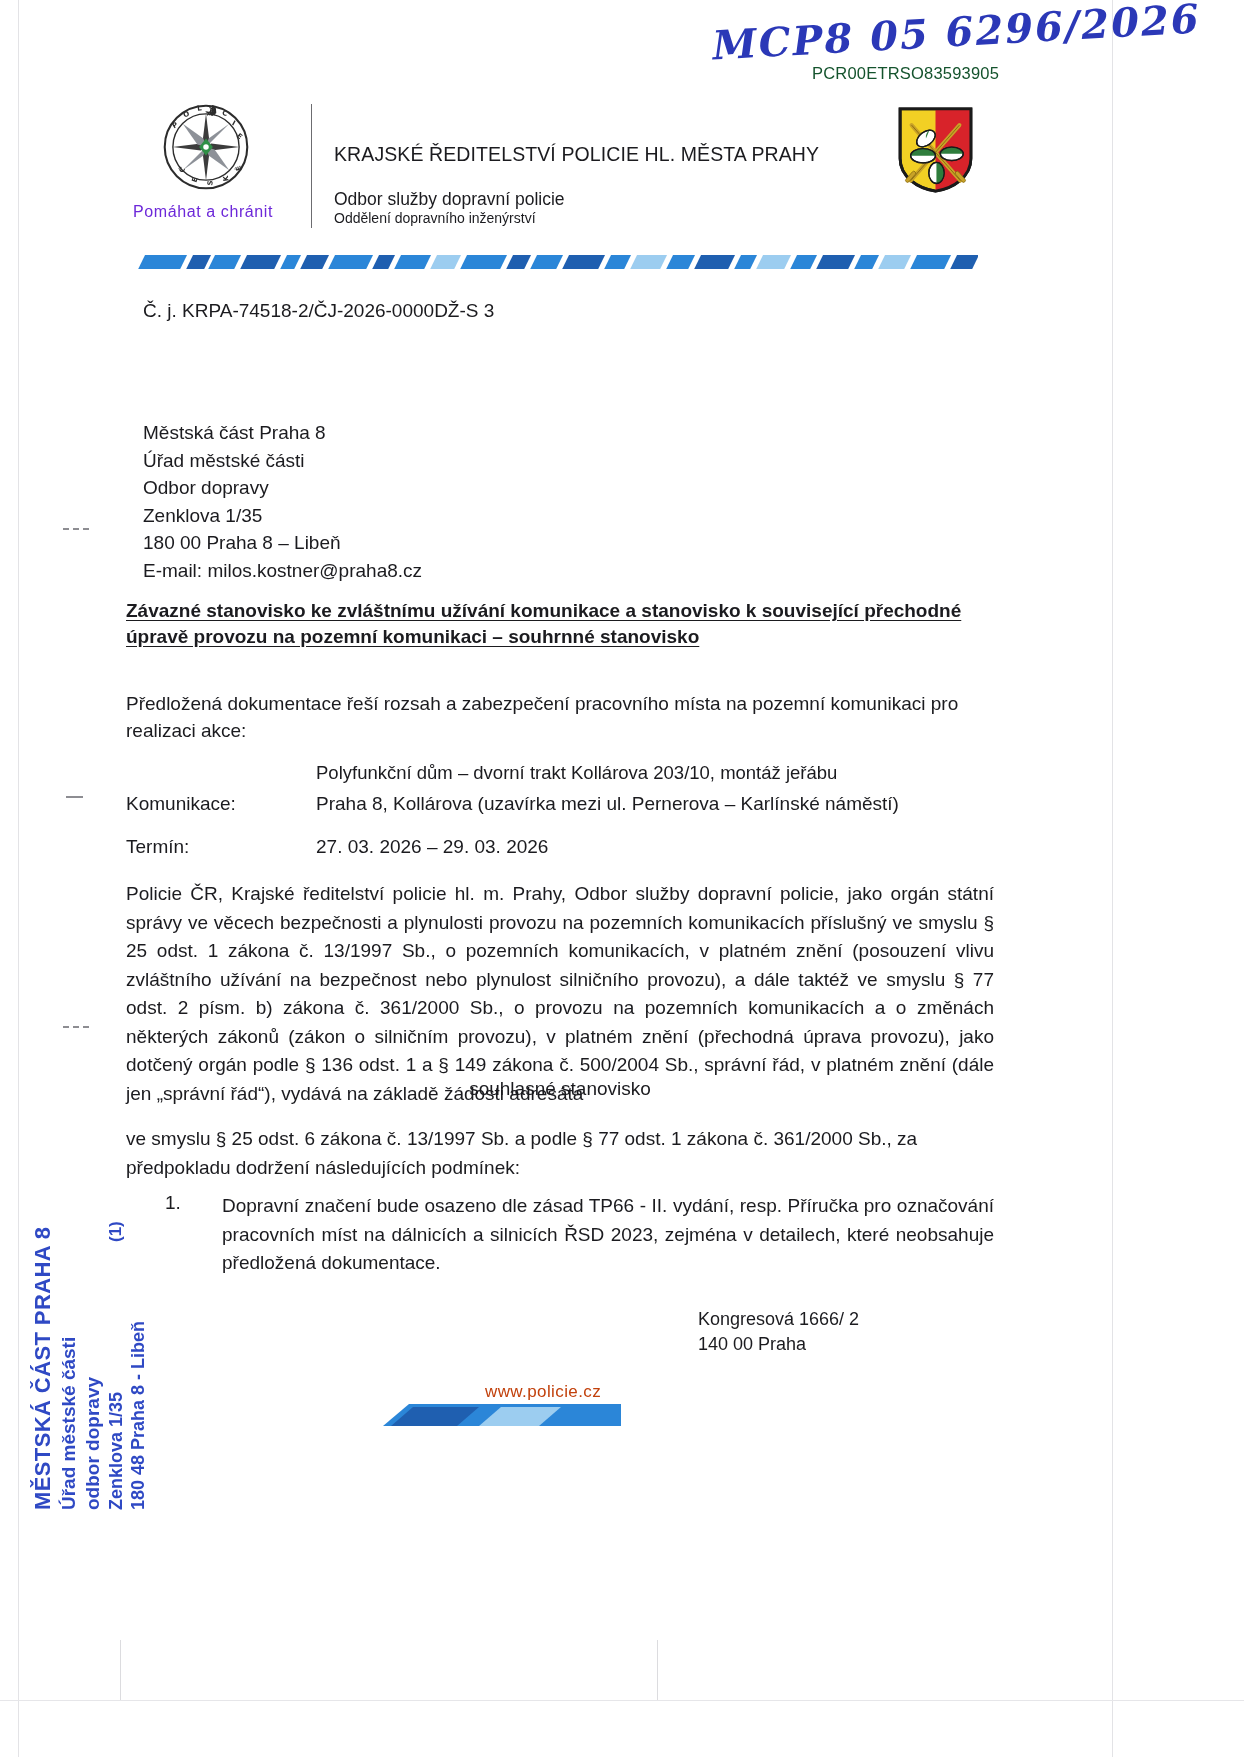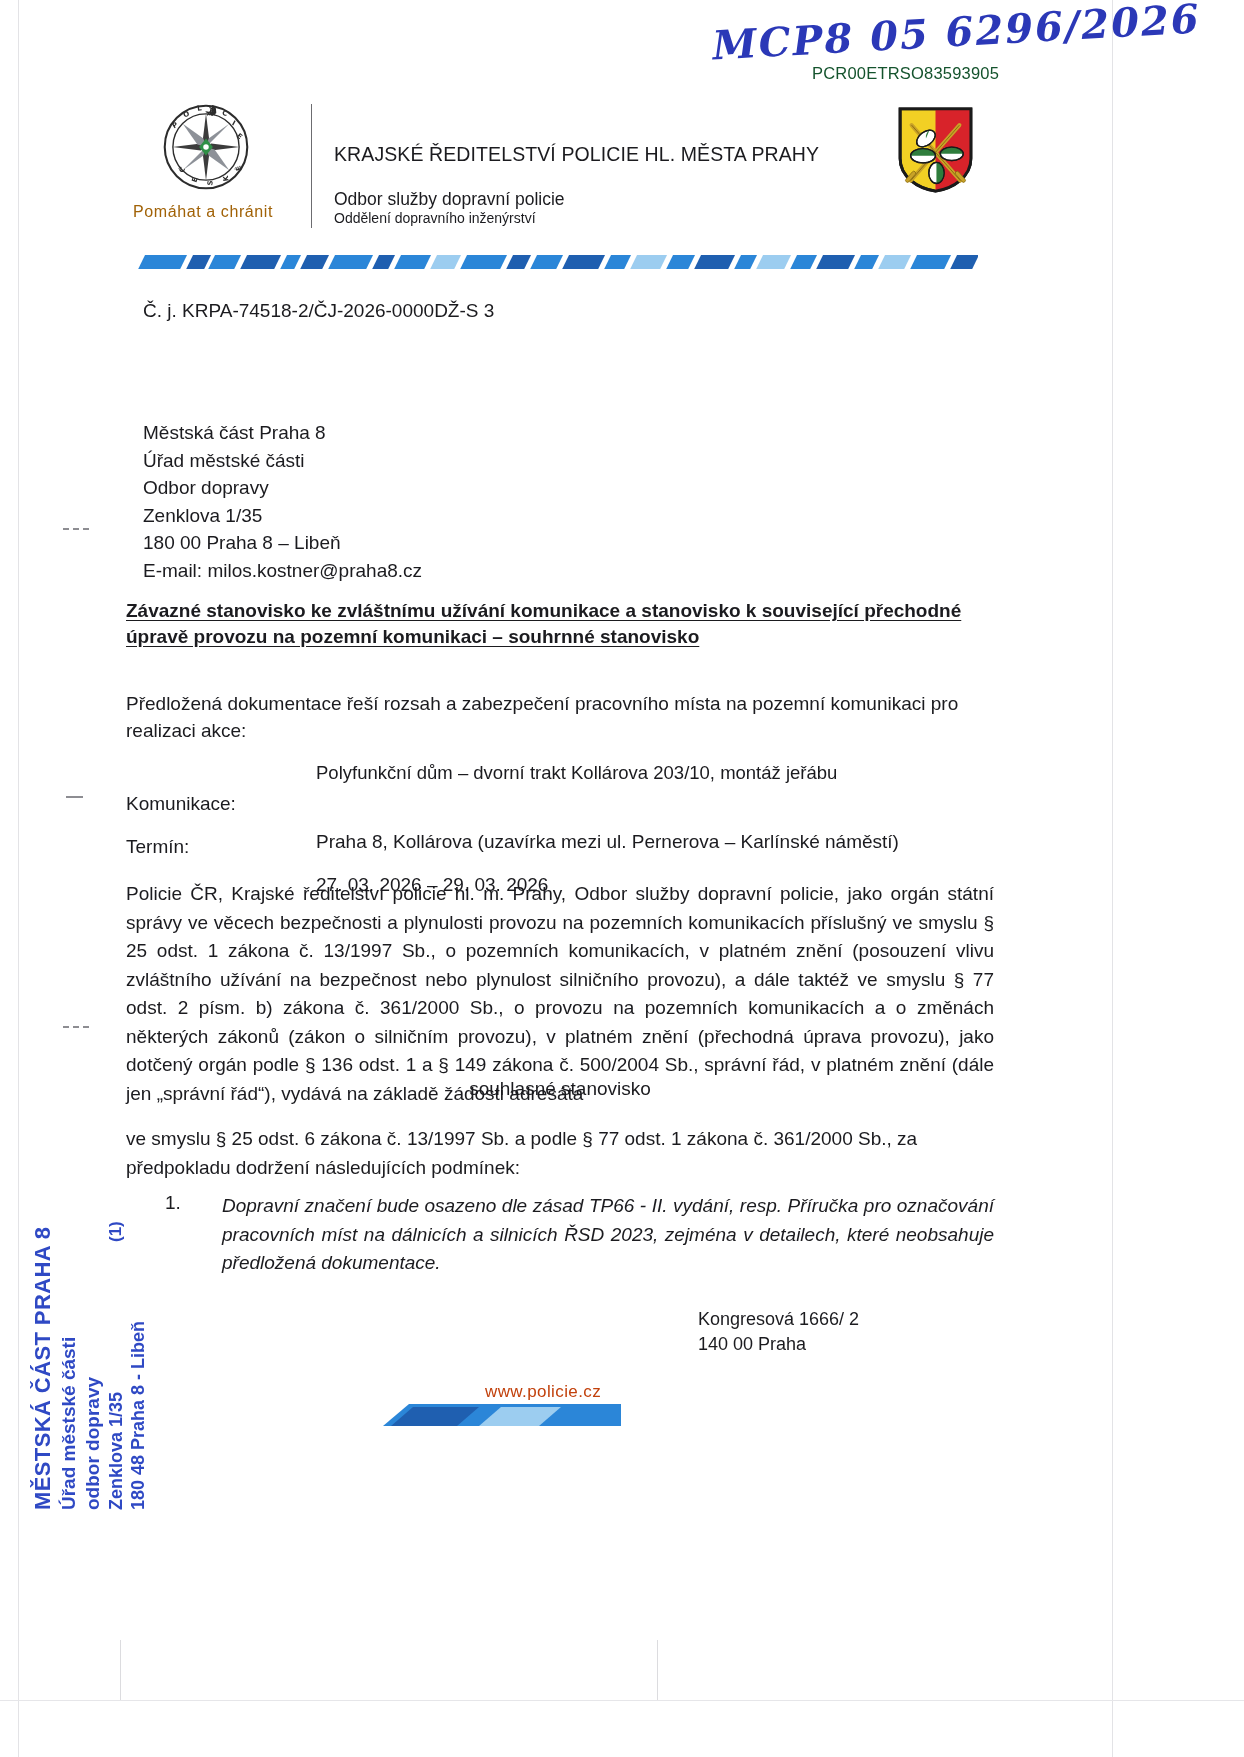--- a/index.html
+++ b/index.html
@@ -49,21 +49,21 @@
     left: 163px;
     top: 104px;
     width: 86px;
     height: 86px;
   }
   .tagline {
     position: absolute;
     left: 133px;
     top: 203px;
     font-size: 16px;
-    color: #a16207;
+    color: #6d28d9;
     letter-spacing: 0.6px;
     white-space: nowrap;
   }
   .head-rule {
     position: absolute;
     left: 311px;
     top: 104px;
     width: 1px;
     height: 124px;
     background: #6c6c70;
@@ -162,21 +162,21 @@
     top: 762px;
     font-size: 18.5px;
     white-space: nowrap;
   }
   .field-row {
     position: absolute;
     font-size: 19px;
     white-space: nowrap;
   }
   .field-label { position: absolute; left: 126px; }
-  .field-value { position: absolute; left: 316px; margin-top: 38px; }
+  .field-value { position: absolute; left: 316px; }
 
   .legal {
     position: absolute;
     left: 126px;
     top: 880px;
     width: 868px;
     font-size: 19px;
     line-height: 28.5px;
     text-align: justify;
   }
@@ -206,21 +206,20 @@
     font-size: 19px;
   }
   .cond-text {
     position: absolute;
     left: 222px;
     top: 1192px;
     width: 772px;
     font-size: 19px;
     line-height: 28.5px;
     text-align: justify;
-    font-style: italic;
   }
 
   
   .contact-a {
     position: absolute;
     left: 658px;
     top: 1307px;
     font-size: 18px;
     line-height: 25px;
     white-space: nowrap;

